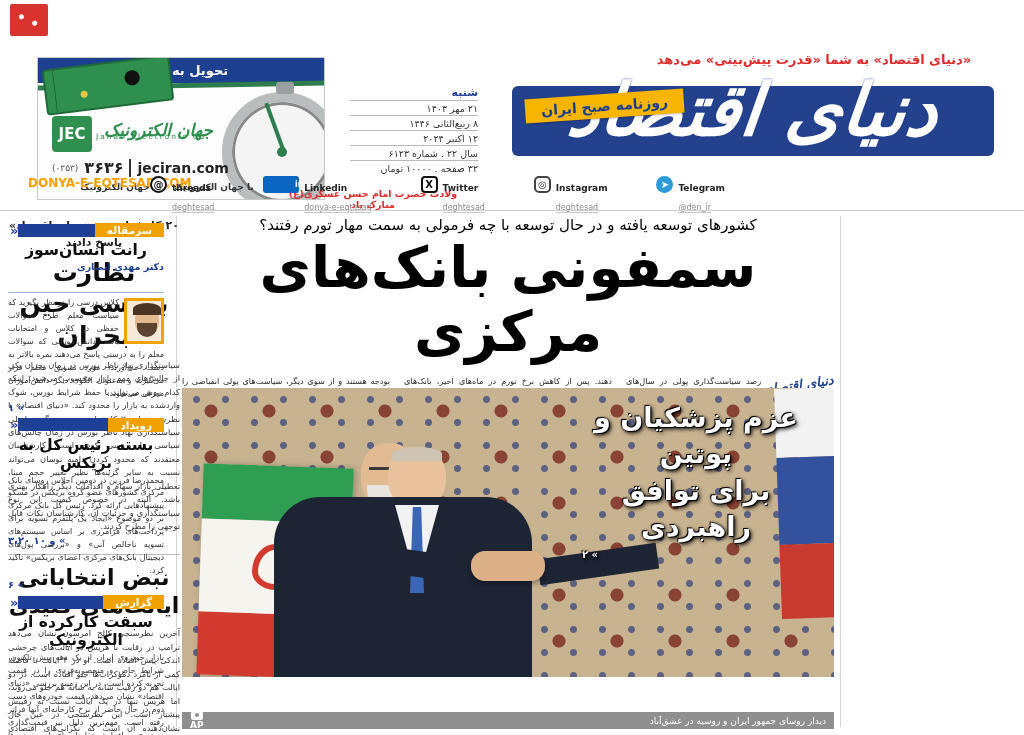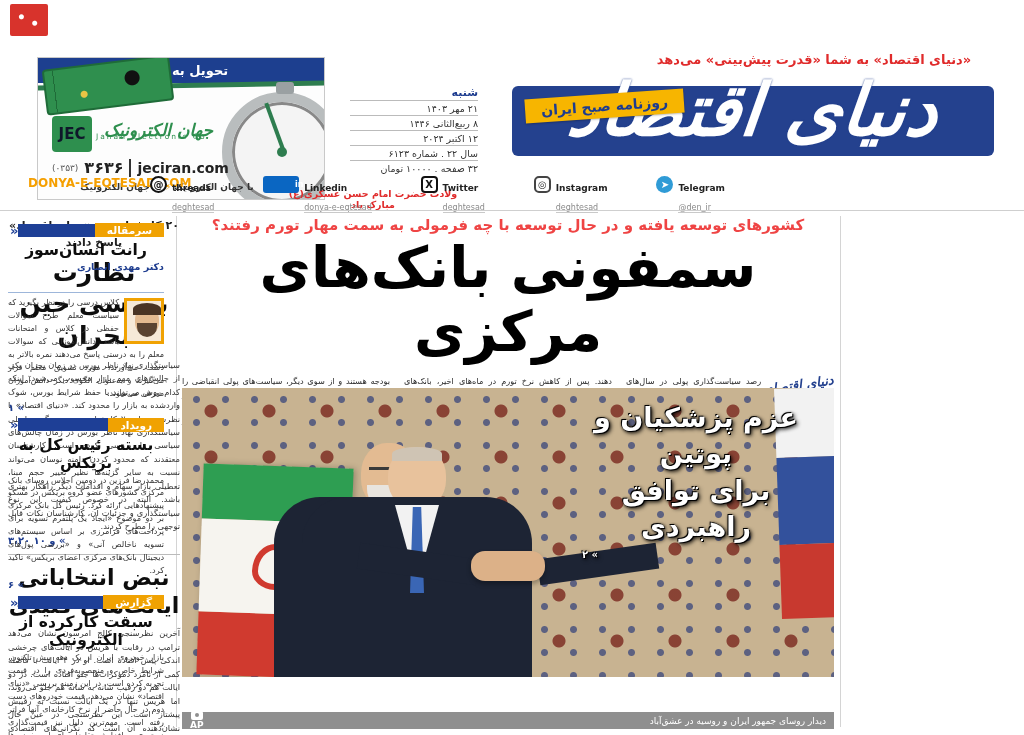--- a/index.html
+++ b/index.html
@@ -40,21 +40,21 @@
   .ad .greenstrip { position:absolute; top:25px; left:0; right:0; height:5px; background:#2e7d4f; transform:skewY(-1deg); }
   .ad .pcb { position:absolute; left:6px; top:4px; width:128px; height:46px; background:#2f8f4e; border:2px solid #1f6b38; border-radius:4px; transform:rotate(-7deg);
      background-image:linear-gradient(90deg, transparent 0 8px, #1f6b38 8px 9px, transparent 9px 20px), radial-gradient(circle at 70% 40%, #111 0 7px, transparent 8px), radial-gradient(circle at 30% 65%, #e9c545 0 3px, transparent 4px); z-index:2; }
   .ad .watch { position:absolute; right:-18px; top:34px; width:120px; height:120px; border-radius:50%; background:#f4f4f4; border:10px solid #b9bdbe;
      box-shadow:inset 0 0 0 3px #888; }
   .ad .watch .needle { position:absolute; left:50%; top:50%; width:4px; height:52px; background:#2e7d4f; transform-origin:top center; transform:rotate(160deg); }
   .ad .watch .hub { position:absolute; left:50%; top:50%; width:10px; height:10px; margin:-5px 0 0 -5px; background:#2e7d4f; border-radius:50%; }
   .ad .crown { position:absolute; right:30px; top:24px; width:18px; height:12px; background:#9aa0a2; border-radius:3px; }
   .ad .brand-fa { position:absolute; left:66px; top:62px; color:#2e8f4e; font-weight:900; font-size:17px; font-style:italic; }
   .ad .brand-en { position:absolute; left:58px; top:74px; color:#2e8f4e; font-size:7.5px; letter-spacing:2px; direction:ltr; }
-  .ad .jec { position:absolute; left:14px; top:58px; width:40px; height:36px; background:#2e8f4e; border-radius:4px; color:#0f172a; font-weight:900; font-size:15px;
+  .ad .jec { position:absolute; left:14px; top:58px; width:40px; height:36px; background:#2e8f4e; border-radius:4px; color:#ffffff; font-weight:900; font-size:15px;
      display:flex; align-items:center; justify-content:center; direction:ltr; }
   .ad .phone { position:absolute; left:14px; top:100px; width:230px; display:flex; direction:ltr; align-items:center; gap:6px; color:#222; }
   .ad .phone .num { font-weight:900; font-size:16px; }
   .ad .phone .pre { font-size:9px; color:#555; }
   .ad .phone .sep { width:2px; height:18px; background:#333; }
   .ad .phone .web { font-weight:900; font-size:14px; }
   .ad .tagline { position:absolute; left:14px; top:124px; width:230px; text-align:center; font-size:9px; color:#333; font-weight:bold; }
   .ad .tagline .bolt { color:#f5a81c; }
 
   .header-rule { position:absolute; left:0; right:0; top:210px; height:1px; background:#cfcfcf; }
@@ -63,21 +63,21 @@
   
   .leftcol { position:absolute; left:8px; top:218px; width:172px; }
   .kicker-sm { text-align:center; font-size:11px; font-weight:bold; color:#222; line-height:1.5; }
   .ltitle { text-align:center; font-size:25px; font-weight:900; color:#0d0d0d; line-height:1.25; margin:6px 0 8px; }
   .lbody { font-size:8.3px; color:#333; text-align:justify; line-height:1.62; }
   .pmarker { color:#1d3c8f; font-weight:bold; font-size:10px; direction:ltr; text-align:left; margin-top:2px; }
   .ldivider { height:1px; background:#bbb; margin:8px 0 9px; }
 
   
   .center { position:absolute; right:190px; left:182px; top:216px; }
-  .main-kicker { text-align:center; font-size:15px; font-weight:bold; color:#ef4444; }
+  .main-kicker { text-align:center; font-size:15px; font-weight:normal; color:#000000; }
   .main-headline { text-align:center; font-size:56px; font-weight:900; color:#000; line-height:1.15; margin-top:2px; letter-spacing:-1px; }
   .bodycols { display:flex; gap:14px; margin-top:10px; }
   .bodycols .col { flex:1; font-size:8.2px; color:#2b2b2b; text-align:justify; line-height:1.6; }
   .stamp { float:right; color:#24418e; font-style:italic; font-weight:900; font-size:13px; margin:0 0 2px 6px; transform:rotate(-8deg); }
 
   
   .photo { position:absolute; right:190px; left:182px; top:388px; height:289px; overflow:hidden; background:#c8b391;
      background-image:
        radial-gradient(circle, rgba(126,47,36,.85) 0 6px, rgba(126,47,36,0) 7px),
        radial-gradient(circle, rgba(47,63,122,.7) 0 3px, rgba(47,63,122,0) 4px);

